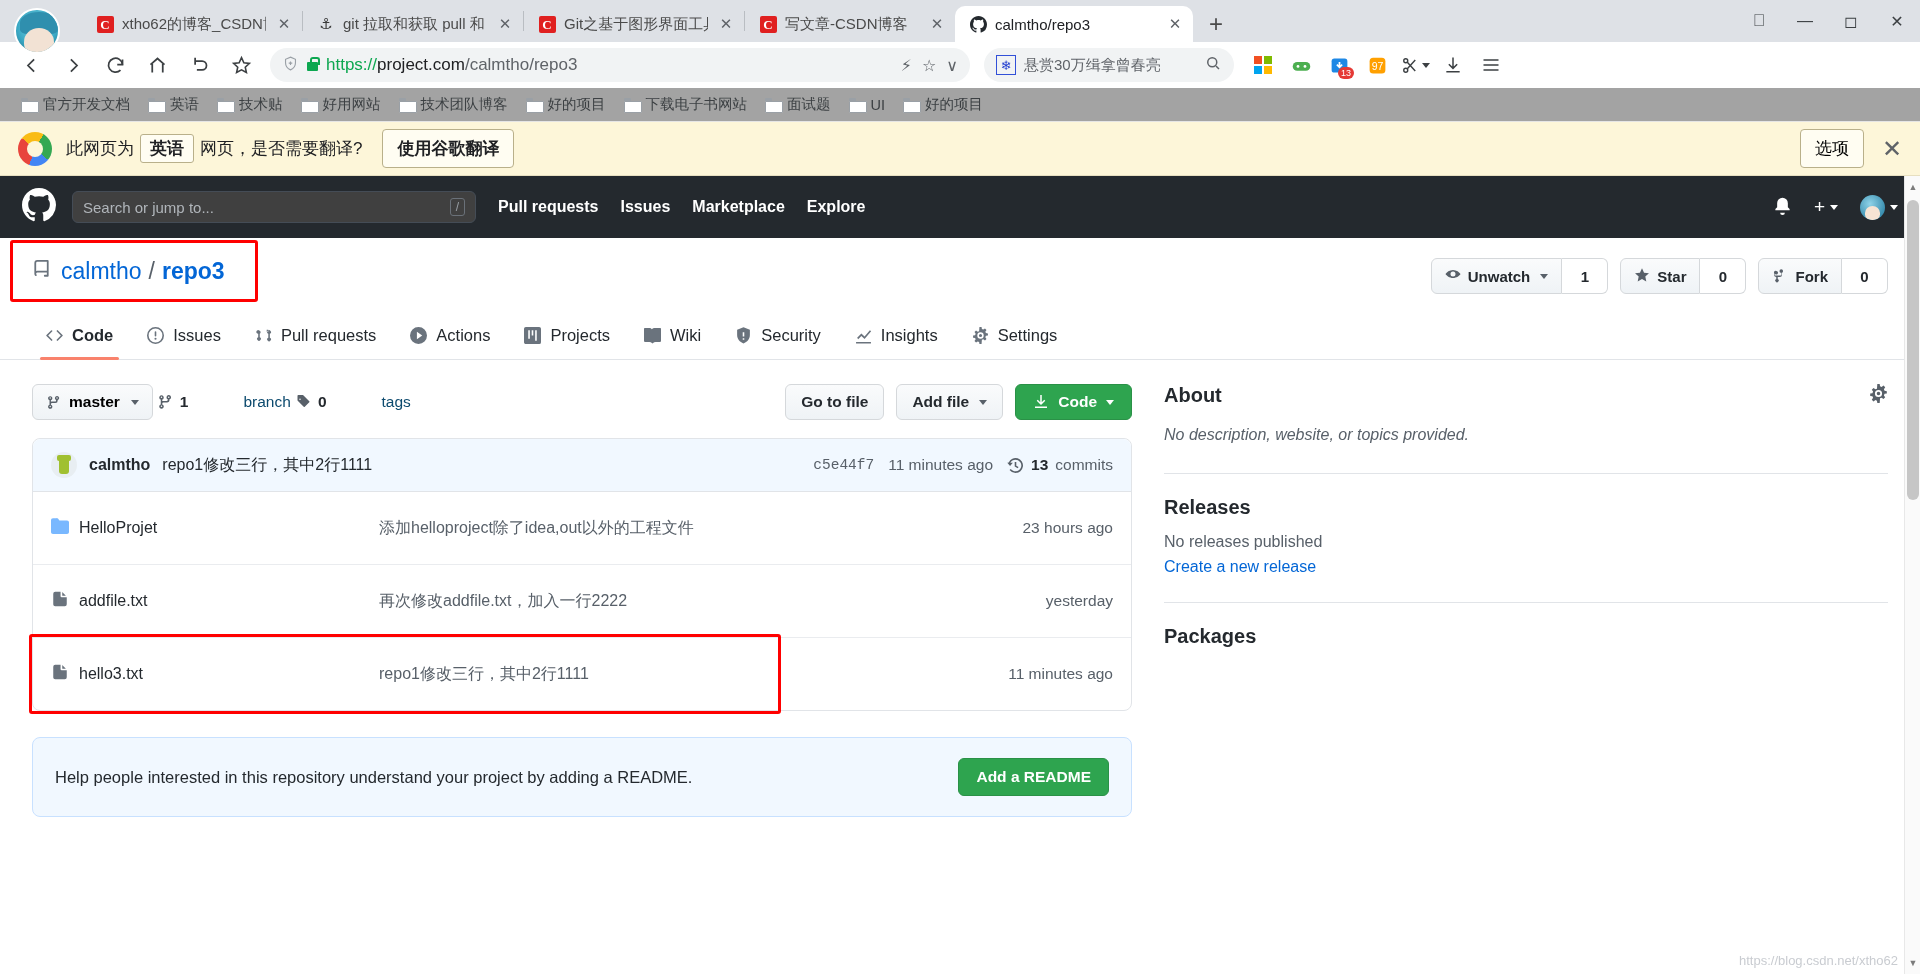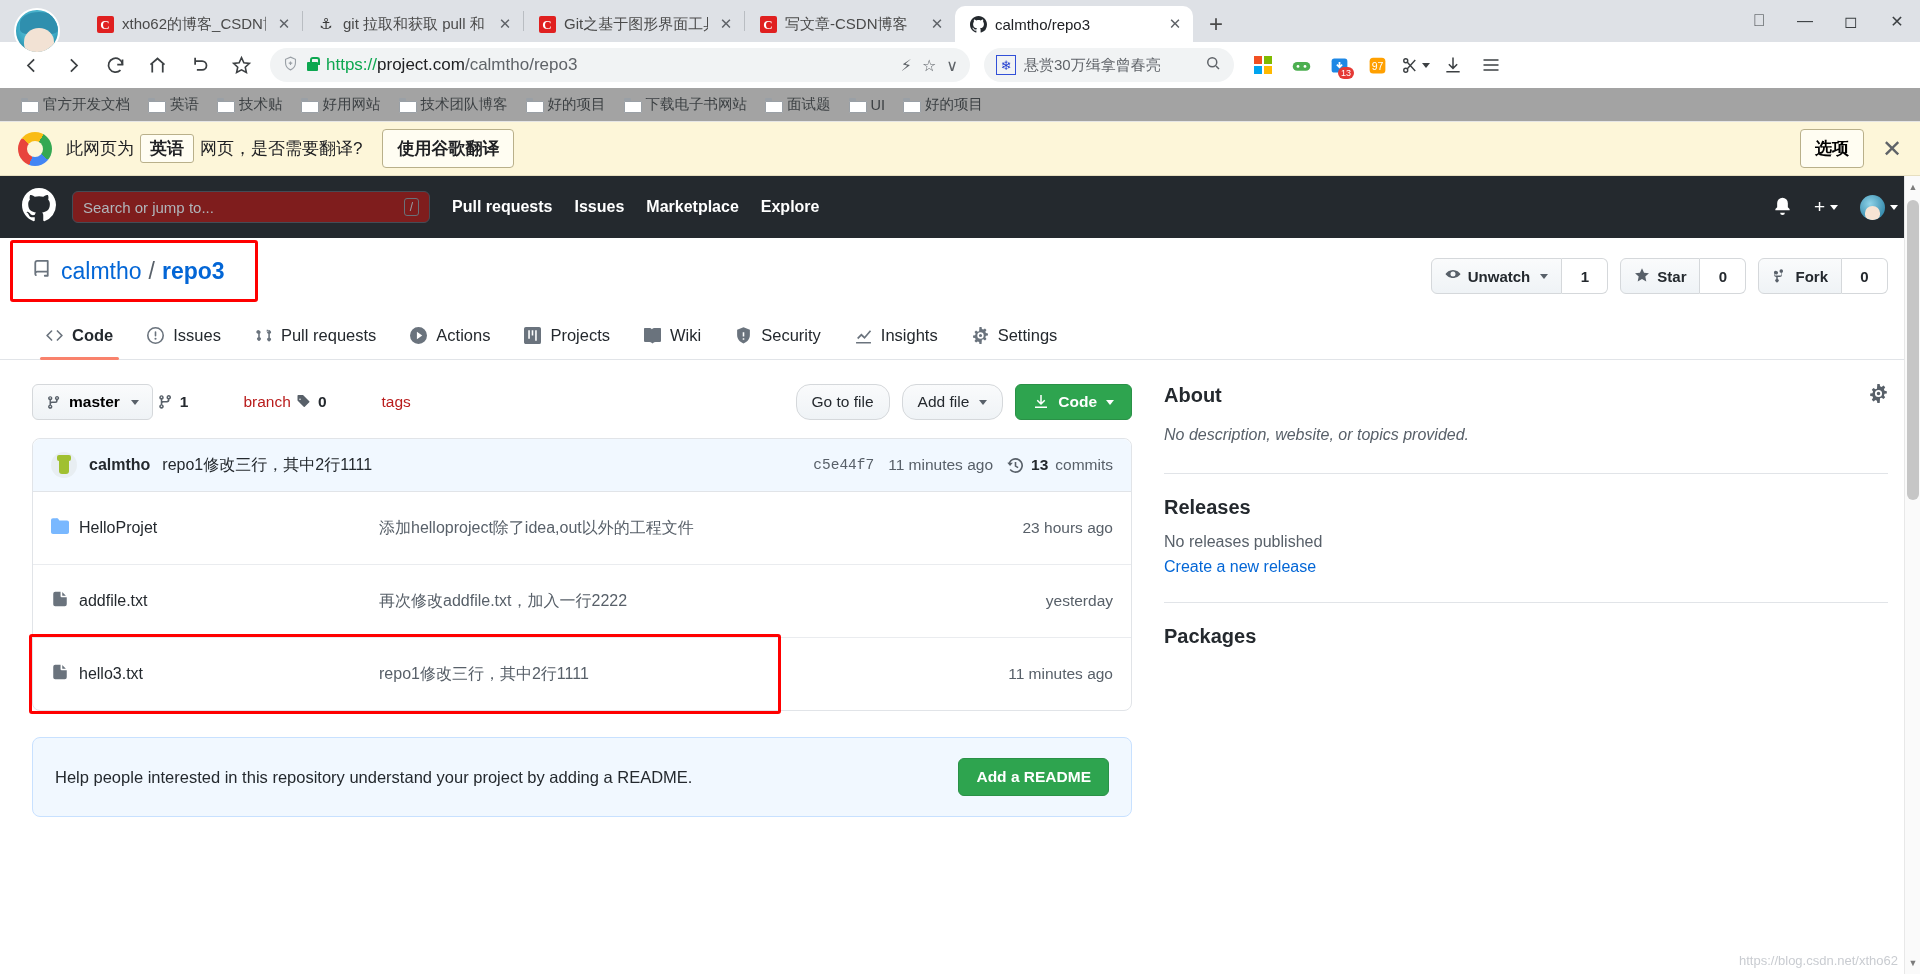--- a/index.html
+++ b/index.html
@@ -106,32 +106,32 @@
     height: 54px; background: #fdf6d9; display:flex; align-items:center;
     padding: 0 18px; gap:14px; border-bottom:1px solid #e7dfc0;
   }
   .chrome-ball { width:34px; height:34px; border-radius:50%; position:relative; overflow:hidden; flex:0 0 34px;
     background: conic-gradient(from 200deg, #e8453c 0deg 110deg, #f9bc15 110deg 190deg, #34a853 190deg 290deg, #4285f4 290deg 360deg);}
   .chrome-ball:after{content:"";position:absolute;left:9px;top:9px;width:16px;height:16px;border-radius:50%;background:#fdf6d9;}
   .tr-text { font-size:17px; color:#202124; display:flex; align-items:center; gap:6px; }
   .lang-chip { border:1px solid #b9b08a; background:#fffdf2; border-radius:3px; padding:2px 9px; font-size:17px; font-weight:bold;}
   .tr-btn { border:1px solid #b9b08a; background:#fffdf2; border-radius:4px; padding:7px 14px; font-size:17px; font-weight:bold; color:#202124; margin-left:6px;}
   .tr-right { margin-left:auto; display:flex; align-items:center; gap:18px; }
-  .tr-opt { border:1px solid #b9b08a; background:#fffdf2; border-radius:4px; padding:7px 14px; font-size:17px; font-weight:bold;}
+  .tr-opt { border:1px solid #b9b08a; background:#fffdf2; border-radius:4px; padding:7px 14px; font-size:17px; font-weight:normal;}
   .tr-x { font-size:24px; color:#5f6368; }
 
   
   .page { position:relative; height: 798px; overflow:hidden; }
   .gh-header {
     height: 62px; background:#24292e; display:flex; align-items:center;
     padding: 0 22px; gap: 16px; color:#fff;
   }
   .gh-mark svg { width:34px; height:34px; fill:#fff; }
   .gh-search {
-    width: 358px; height: 32px; background:#7f1d1d; border:1px solid #444c56;
+    width: 404px; height: 32px; background:#404040; border:1px solid #444c56;
     border-radius:6px; display:flex; align-items:center; padding:0 10px;
   }
   .gh-search .ph { flex:1; font-size:15px; color:#b0b5ba; }
   .slash { border:1px solid #6a7179; border-radius:3px; color:#9aa0a6; font-size:12px; padding:0 5px; line-height:16px;}
   .gh-nav { display:flex; gap:22px; font-size:16px; font-weight:600; margin-left:6px;}
   .gh-nav a { color:#fff; text-decoration:none; }
   .gh-right { margin-left:auto; display:flex; align-items:center; gap:22px; }
   .bell svg{width:19px;height:19px;fill:#fff;}
   .plus-group { display:flex; align-items:center; gap:5px; font-size:19px;}
   .caret { width:0;height:0;border-left:4px solid transparent;border-right:4px solid transparent;border-top:5px solid #fff;}
@@ -177,24 +177,24 @@
   .main-col { flex: 0 0 1100px; }
   .rowbar { display:flex; align-items:center; gap: 4px; }
   .branch-btn {
     height:36px; border:1px solid #d5d8db; background:linear-gradient(#fafbfc,#eff3f6);
     border-radius:6px; display:flex; align-items:center; gap:8px; padding:0 13px; font-size:15.5px; font-weight:600;
   }
   .branch-btn svg{width:15px;height:15px;fill:#586069;}
   .meta { display:flex; align-items:center; gap:7px; font-size:15.5px; color:#24292e; }
   .meta svg { width:16px; height:16px; fill:#586069; }
   .meta b { font-weight:700; }
-  .meta span.lbl { color:#b91c1c;padding-left:48px; }
+  .meta span.lbl { color:#0c4a6e;padding-left:48px; }
   .rowbar-right { margin-left:auto; display:flex; gap:12px; }
-  .btn-plain { height:36px; border:1px solid #d5d8db; background:linear-gradient(#fafbfc,#eff3f6); border-radius:14px;
-    display:flex;align-items:center;gap:7px;padding:0 15px;font-size:15.5px;font-weight:400;color:#24292e;}
+  .btn-plain { height:36px; border:1px solid #d5d8db; background:linear-gradient(#fafbfc,#eff3f6); border-radius:6px;
+    display:flex;align-items:center;gap:7px;padding:0 15px;font-size:15.5px;font-weight:700;color:#24292e;}
   .btn-green { height:36px; background:#2ea44f; border:1px solid #2a9147; border-radius:6px; color:#fff;
     display:flex;align-items:center;gap:9px;padding:0 17px;font-size:15.5px;font-weight:600;}
   .btn-green svg{width:16px;height:16px;fill:#fff;}
   .cdown-w { width:0;height:0;border-left:4px solid transparent;border-right:4px solid transparent;border-top:5px solid #fff;}
 
   .filebox { margin-top: 18px; border:1px solid #e1e4e8; border-radius:8px; overflow:visible; position:relative;}
   .commitbar { background:#f1f8ff; display:flex; align-items:center; padding: 13px 18px; gap:12px; border-bottom:1px solid #e1e4e8; border-radius:8px 8px 0 0;}
   .committer-av { width:26px;height:26px;border-radius:50%;background:#e8eef2; position:relative; overflow:hidden;}
   .committer-av:after{content:"";position:absolute;left:8px;top:4px;width:10px;height:18px;background:#a0c030;border-radius:3px;}
   .committer-av:before{content:"";position:absolute;left:6px;top:3px;width:14px;height:6px;background:#a0c030;border-radius:2px;}

